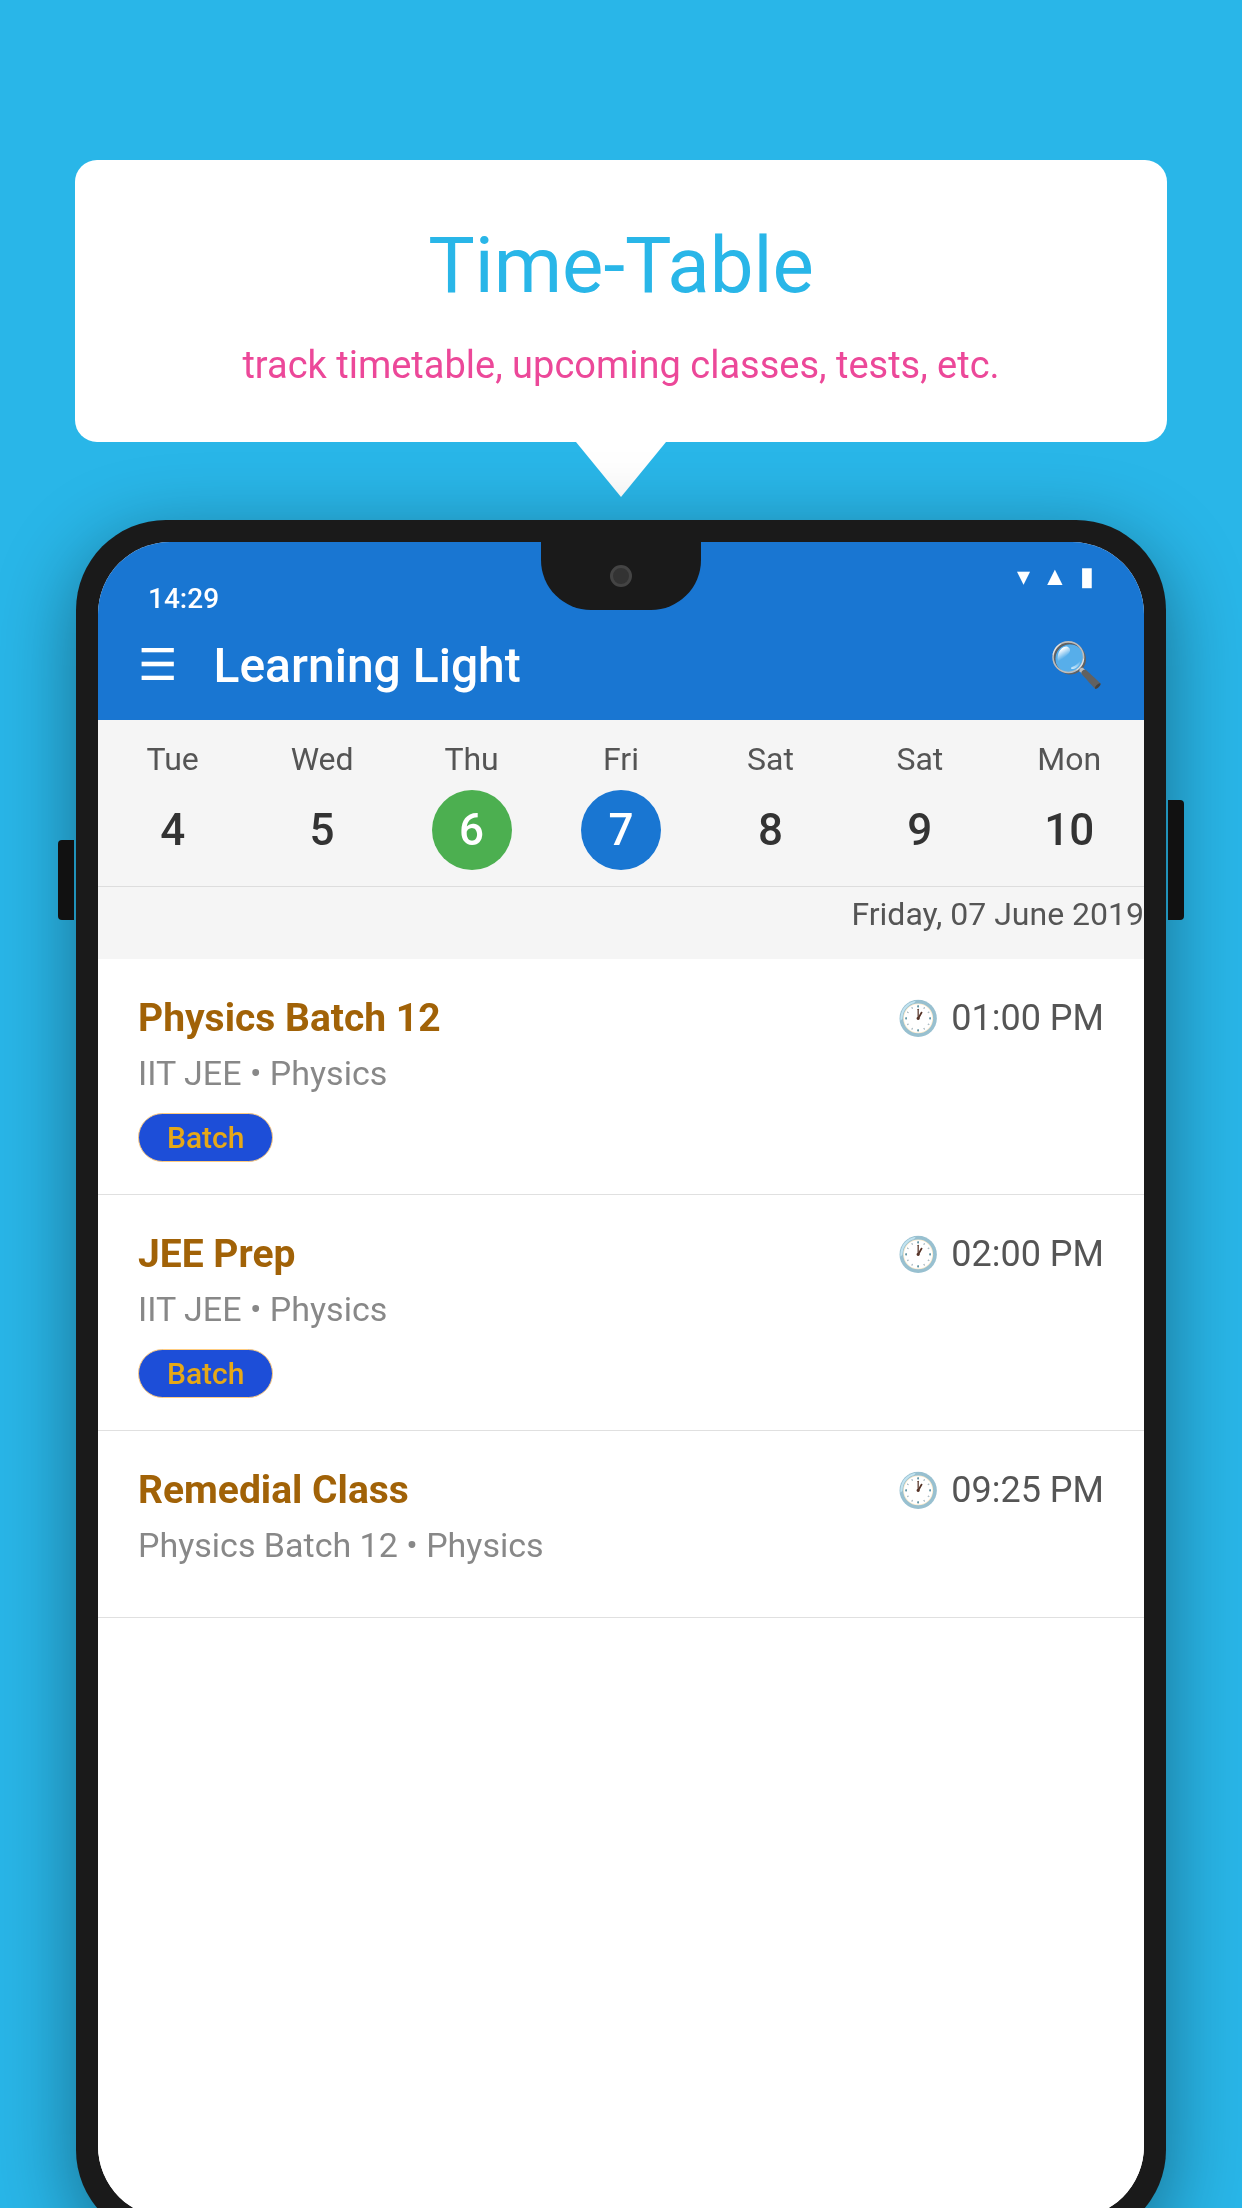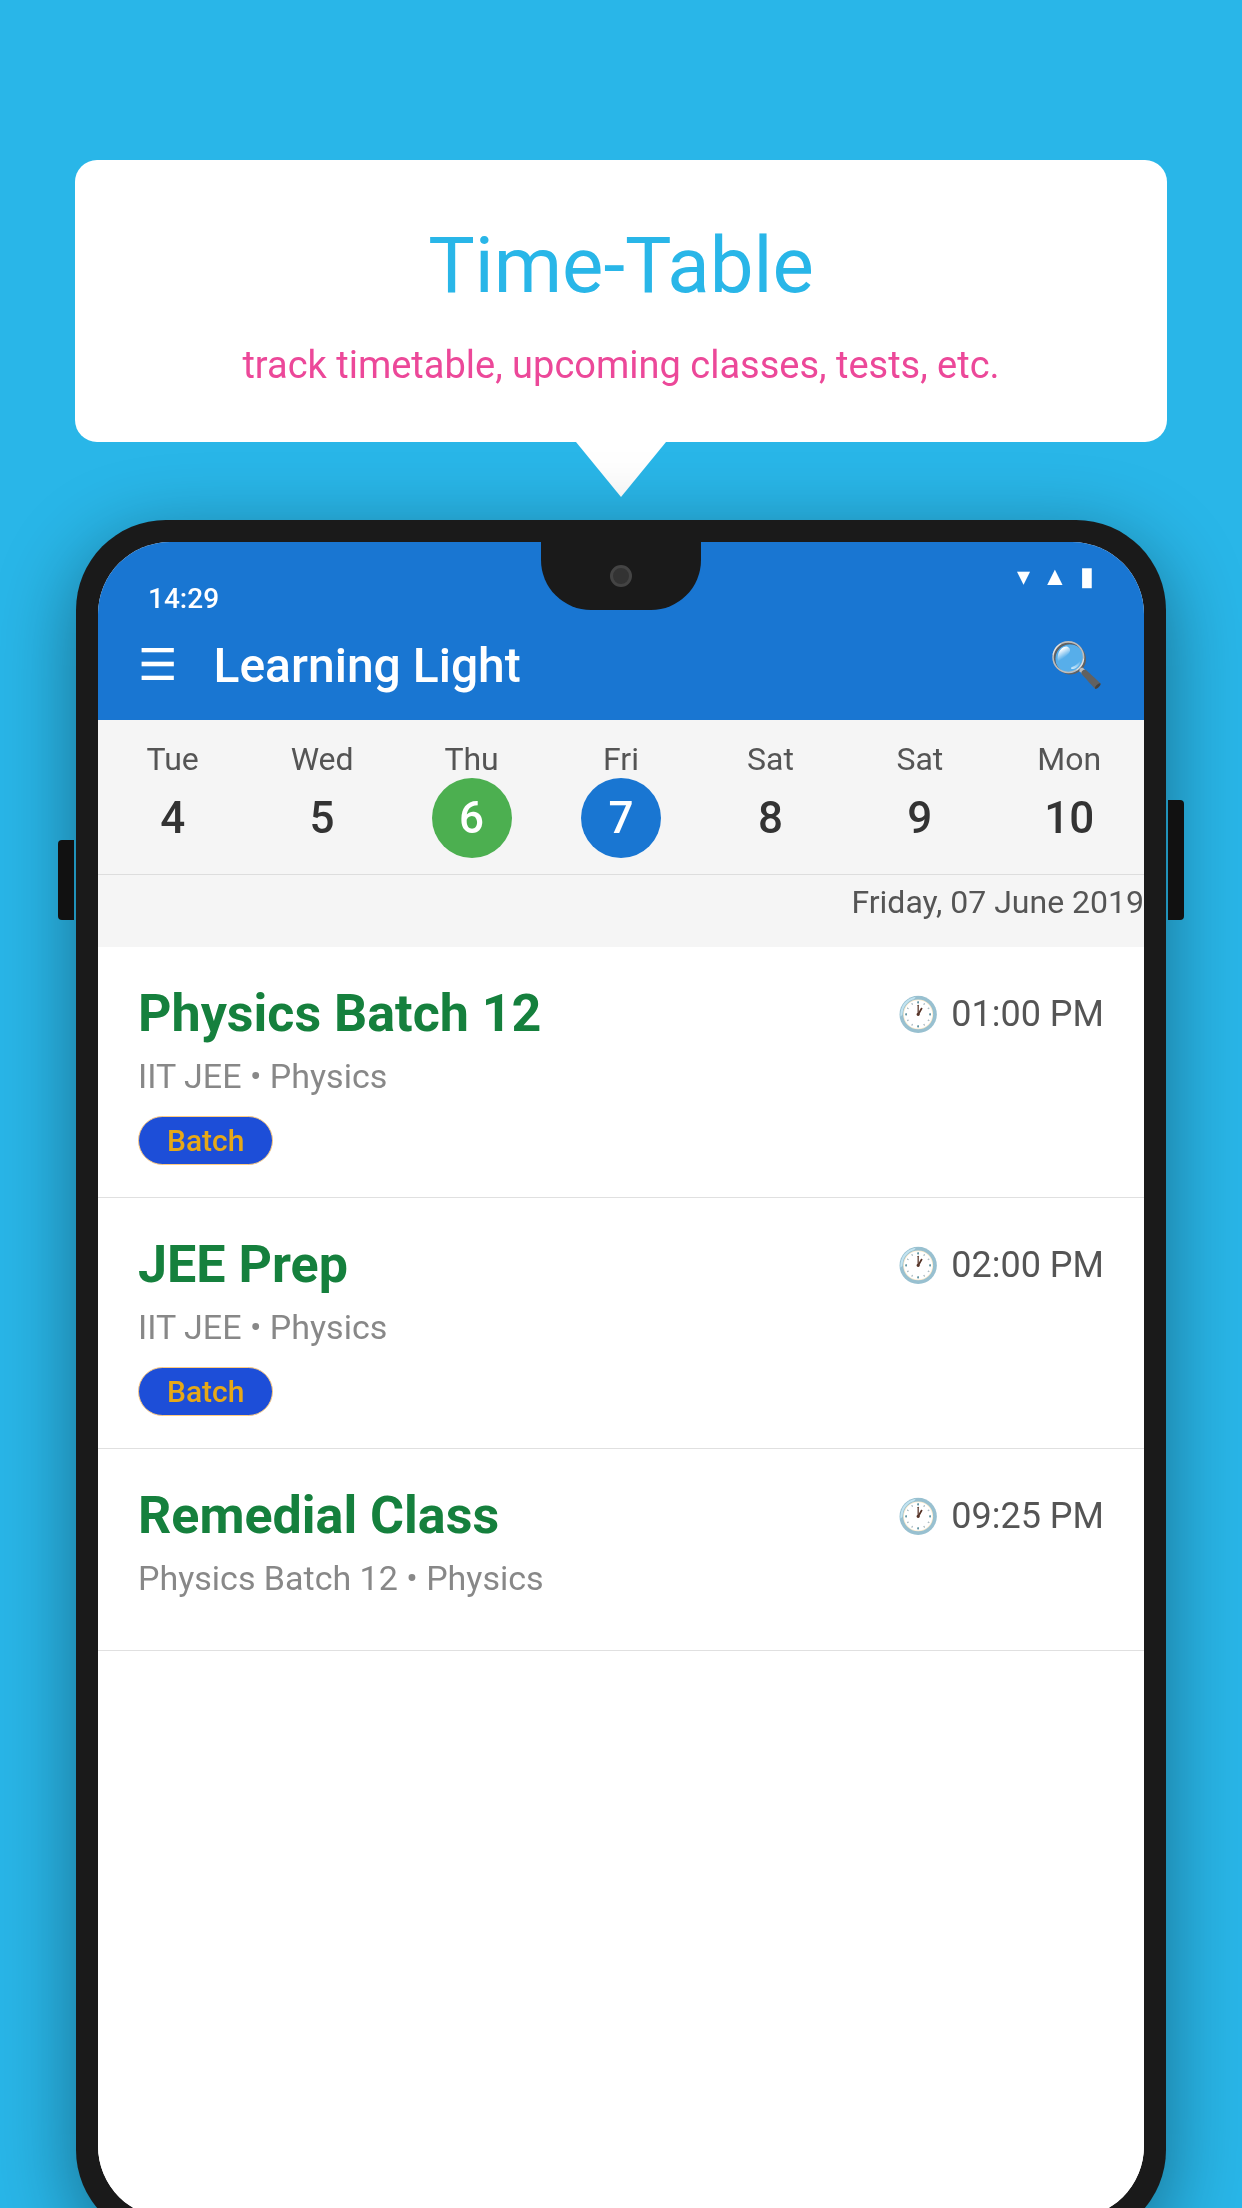--- a/index.html
+++ b/index.html
@@ -190,20 +190,21 @@
     .calendar-strip {
       background: #f5f5f5;
       padding: 20px 0 8px;
       flex-shrink: 0;
     }
 
     .day-names {
       display: grid;
       grid-template-columns: repeat(7, 1fr);
       text-align: center;
+      margin-bottom: 12px;
     }
 
     .day-name {
       font-size: 32px;
       color: #555;
       font-weight: 400;
     }
 
     .day-numbers {
       display: grid;
@@ -257,23 +258,23 @@
     }
 
     .schedule-item-header {
       display: flex;
       justify-content: space-between;
       align-items: center;
       margin-bottom: 12px;
     }
 
     .schedule-item-title {
-      font-size: 52px;
+      font-size: 39px;
       font-weight: 700;
-      color: #15803d;
+      color: #a16207;
     }
 
     .schedule-item-time {
       font-size: 36px;
       color: #555;
       display: flex;
       align-items: center;
       gap: 12px;
     }
 

